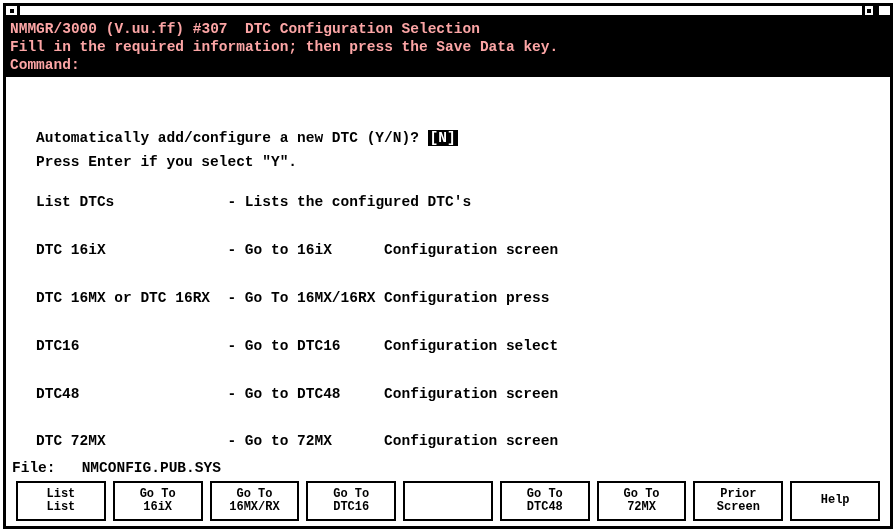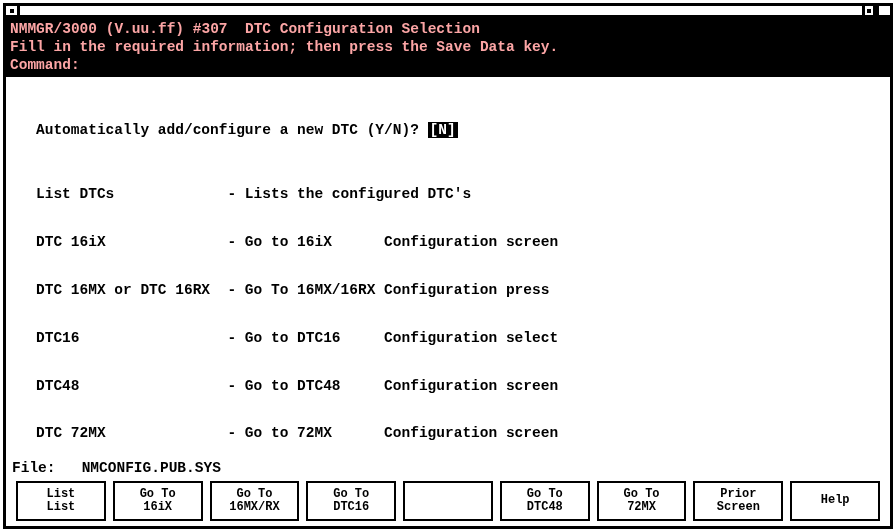--- a/index.html
+++ b/index.html
@@ -46,21 +46,21 @@
       border-top: none;
     }
     .header-inverse {
       background: #000;
       color: #fca5a5;
       padding: 2px 4px 3px 4px;
       white-space: pre;
       line-height: 1.25;
     }
     .content {
-      padding: 18px 30px 0 30px;
+      padding: 26px 30px 0 30px;
       white-space: pre;
       line-height: 1.65;
     }
     .prompt-row { margin-bottom: 0; }
     .inv-field {
       background: #000; color: #fff; padding: 0 2px;
     }
     .options { margin-top: 16px; }
     .file-row {
       position: absolute;
@@ -107,21 +107,21 @@
       <div class="tb-box last inner"></div>
     </div>
   </div>
 
   <div class="term">
     <div class="header-inverse"><span>NMMGR/3000 (V.uu.ff) #307  DTC Configuration Selection</span>
 <span>Fill in the required information; then press the Save Data key.</span>
 <span>Command:</span><span> </span></div>
 
     <div class="content">
-<div class="prompt-row"><span>Automatically add/configure a new DTC (Y/N)? </span><span class="inv-field">[<span>N</span>]</span></div>
+<div class="prompt-row"><span>Automatically add/configure a new DTC (Y/N)? </span><span class="inv-field">[<span>N</span>]</span></div><span>Press Enter if you select "Y".</span>
 <div class="options"><span>List DTCs</span>             <span>- Lists the configured DTC's</span>
 
 <span>DTC 16iX</span>              <span>- Go to 16iX      Configuration screen</span>
 
 <span>DTC 16MX or DTC 16RX</span>  <span>- Go To 16MX/16RX Configuration press</span>
 
 <span>DTC16</span>                 <span>- Go to DTC16     Configuration select</span>
 
 <span>DTC48</span>                 <span>- Go to DTC48     Configuration screen</span>
 

